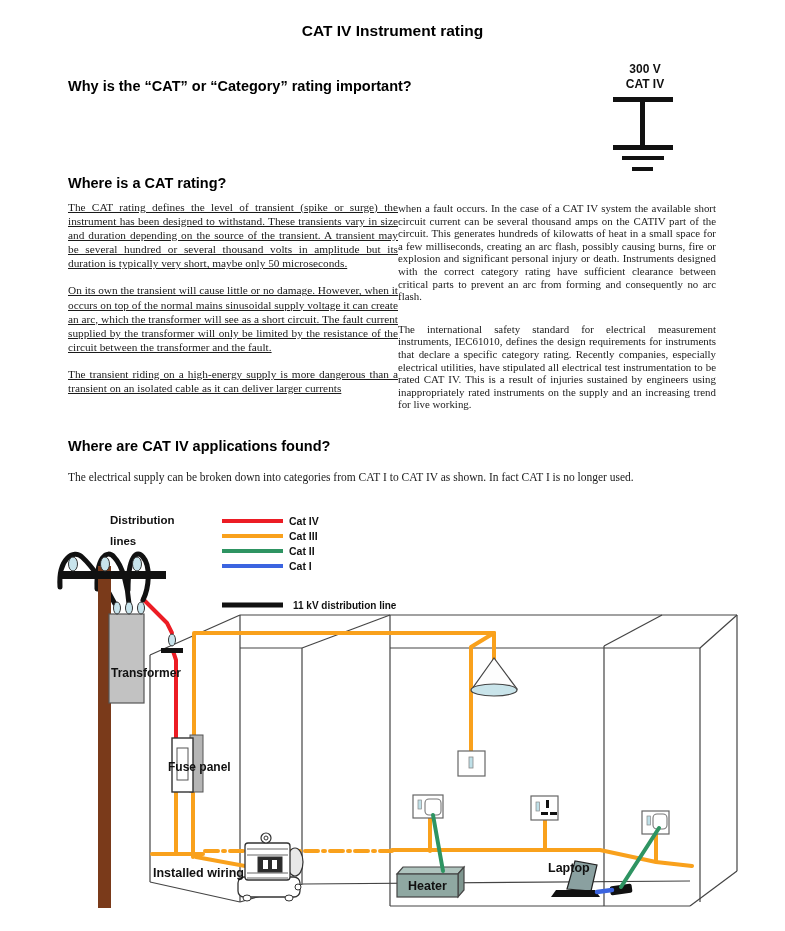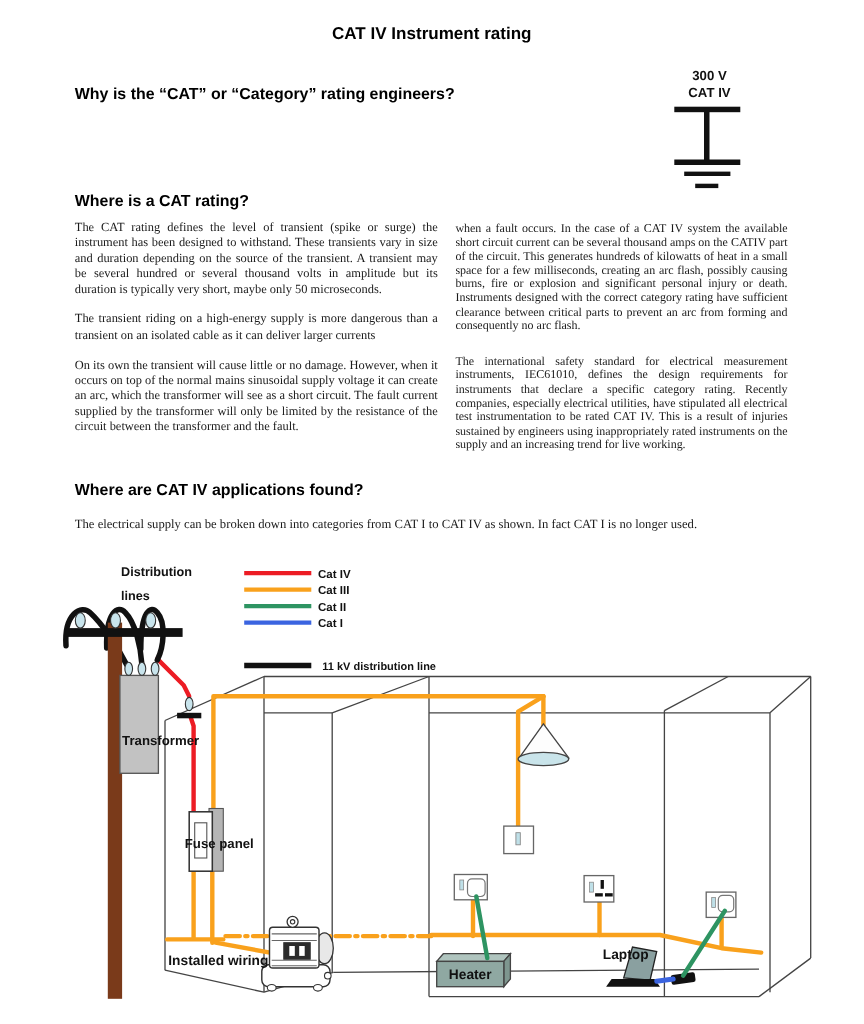--- a/index.html
+++ b/index.html
@@ -8,42 +8,42 @@
   .abs{position:absolute;}
   .doc-title{top:22px;left:0;width:785px;text-align:center;
              font-family:"Liberation Sans",sans-serif;font-weight:bold;font-size:15.5px;color:#000;}
   .heading{font-family:"Liberation Sans",sans-serif;font-weight:bold;font-size:14.5px;color:#000;}
   .h-why{top:78px;left:68px;}
   .h-what{top:175px;left:68px;}
   .h-where{top:438px;left:68px;}
   .bodytext{font-size:11.3px;line-height:13.5px;text-align:justify;}
   .p-why-left{top:110px;left:68px;width:330px;}
   .p-why-right{top:110px;left:398px;width:316px;}
-  .what-left{top:200px;left:68px;width:330px;}
+  .what-left{top:200px;left:68px;width:330px;text-decoration:underline;}
   .what-left p{margin:0 0 13px 0;font-size:11.3px;line-height:14.1px;text-align:justify;}
   .what-right{top:202px;left:398px;width:318px;}
-  .what-right p{margin:0 0 20px 16px;font-size:10.9px;line-height:12.6px;text-align:justify;font-family:Liberation Serif, serif;}
+  .what-right p{margin:0 0 20px 0;font-size:10.9px;line-height:12.6px;text-align:justify;font-family:Liberation Serif, serif;}
   .p-where{top:470px;left:68px;width:700px;font-size:11.5px;line-height:14px;text-align:left;}
   svg text{font-family:"Liberation Sans",sans-serif;font-weight:bold;fill:#111;}
   .diagram-svg{top:0;left:0;}
 </style>
 </head>
 <body>
 
 <div class="page">
 
   <div class="abs doc-title">CAT IV Instrument rating</div>
 
-  <div class="abs heading h-why">Why is the “CAT” or “Category” rating engineers?</div>
+  <div class="abs heading h-why">Why is the “CAT” or “Category” rating important?</div>
 
   <div class="abs heading h-what">Where is a CAT rating?</div>
   <div class="abs what-left">
     <p>The CAT rating defines the level of transient (spike or surge) the instrument has been designed to withstand. These transients vary in size and duration depending on the source of the transient. A transient may be several hundred or several thousand volts in amplitude but its duration is typically very short, maybe only 50 microseconds.</p>
+    <p>On its own the transient will cause little or no damage. However, when it occurs on top of the normal mains sinusoidal supply voltage it can create an arc, which the transformer will see as a short circuit. The fault current supplied by the transformer will only be limited by the resistance of the circuit between the transformer and the fault.</p>
     <p>The transient riding on a high-energy supply is more dangerous than a transient on an isolated cable as it can deliver larger currents</p>
-    <p>On its own the transient will cause little or no damage. However, when it occurs on top of the normal mains sinusoidal supply voltage it can create an arc, which the transformer will see as a short circuit. The fault current supplied by the transformer will only be limited by the resistance of the circuit between the transformer and the fault.</p>
   </div>
   <div class="abs what-right">
     <p>when a fault occurs. In the case of a CAT IV system the available short circuit current can be several thousand amps on the CATIV part of the circuit. This generates hundreds of kilowatts of heat in a small space for a few milliseconds, creating an arc flash, possibly causing burns, fire or explosion and significant personal injury or death. Instruments designed with the correct category rating have sufficient clearance between critical parts to prevent an arc from forming and consequently no arc flash.</p>
     <p>The international safety standard for electrical measurement instruments, IEC61010, defines the design requirements for instruments that declare a specific category rating. Recently companies, especially electrical utilities, have stipulated all electrical test instrumentation to be rated CAT IV. This is a result of injuries sustained by engineers using inappropriately rated instruments on the supply and an increasing trend for live working.</p>
   </div>
 
   <div class="abs bodytext p-where">The electrical supply can be broken down into categories from CAT I to CAT IV as shown. In fact CAT I is no longer used.</div>
   <div class="abs heading h-where">Where are CAT IV applications found?</div>
 
   <svg class="abs diagram-svg" width="785" height="931" viewBox="0 0 785 931">

